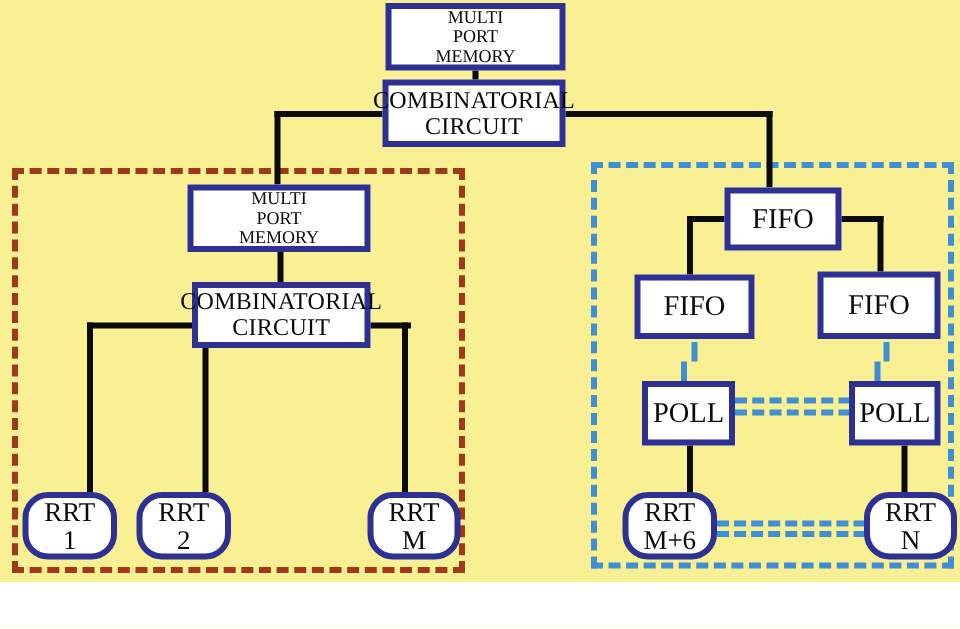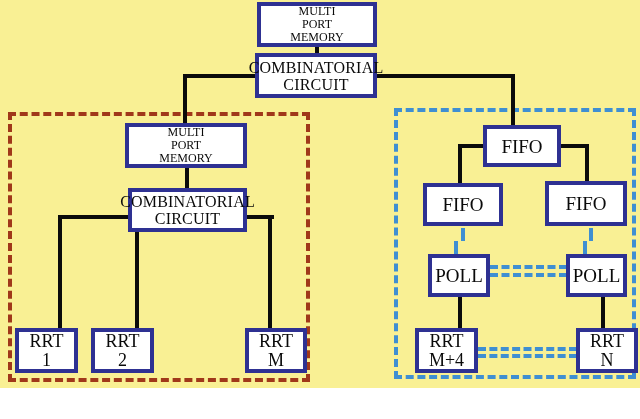--- a/index.html
+++ b/index.html
@@ -17,21 +17,21 @@
   .node{
     position:absolute;box-sizing:border-box;background:#ffffff;
     border:4px solid #2e3192;color:#0a0a0a;
     display:flex;flex-direction:column;align-items:center;justify-content:center;
     text-align:center;
   }
   .node span{display:block;white-space:nowrap;}
   .sz-s{font-size:12px;line-height:13px;}
   .sz-m{font-size:16px;line-height:17px;letter-spacing:0.2px;}
   .sz-l{font-size:19px;line-height:21px;text-align:right;}
-  .sz-l2{font-size:18px;line-height:19px;}
+  .sz-l2{font-size:18px;line-height:19px;border-radius:17px;}
 </style>
 </head>
 <body>
 
 <div class="stage">
   <div class="bg"></div>
 
   <div class="cluster red" style="left:8px;top:112px;width:302px;height:270px;"></div>
   <div class="cluster blue" style="left:394px;top:108px;width:242px;height:271px;"></div>
 
@@ -102,19 +102,19 @@
     <span>FIFO</span>
   </div>
   <div class="node sz-l" style="left:428px;top:254px;width:62px;height:43px;">
     <span>POLL</span>
   </div>
   <div class="node sz-l" style="left:566px;top:254px;width:61px;height:43px;">
     <span>POLL</span>
   </div>
   <div class="node sz-l2" style="left:415px;top:328px;width:63px;height:45px;">
     <span>RRT</span>
-    <span>M+4</span>
+    <span>M+6</span>
   </div>
   <div class="node sz-l2" style="left:576px;top:328px;width:62px;height:45px;">
     <span>RRT</span>
     <span>N</span>
   </div>
 </div>
 
 </body></html>

